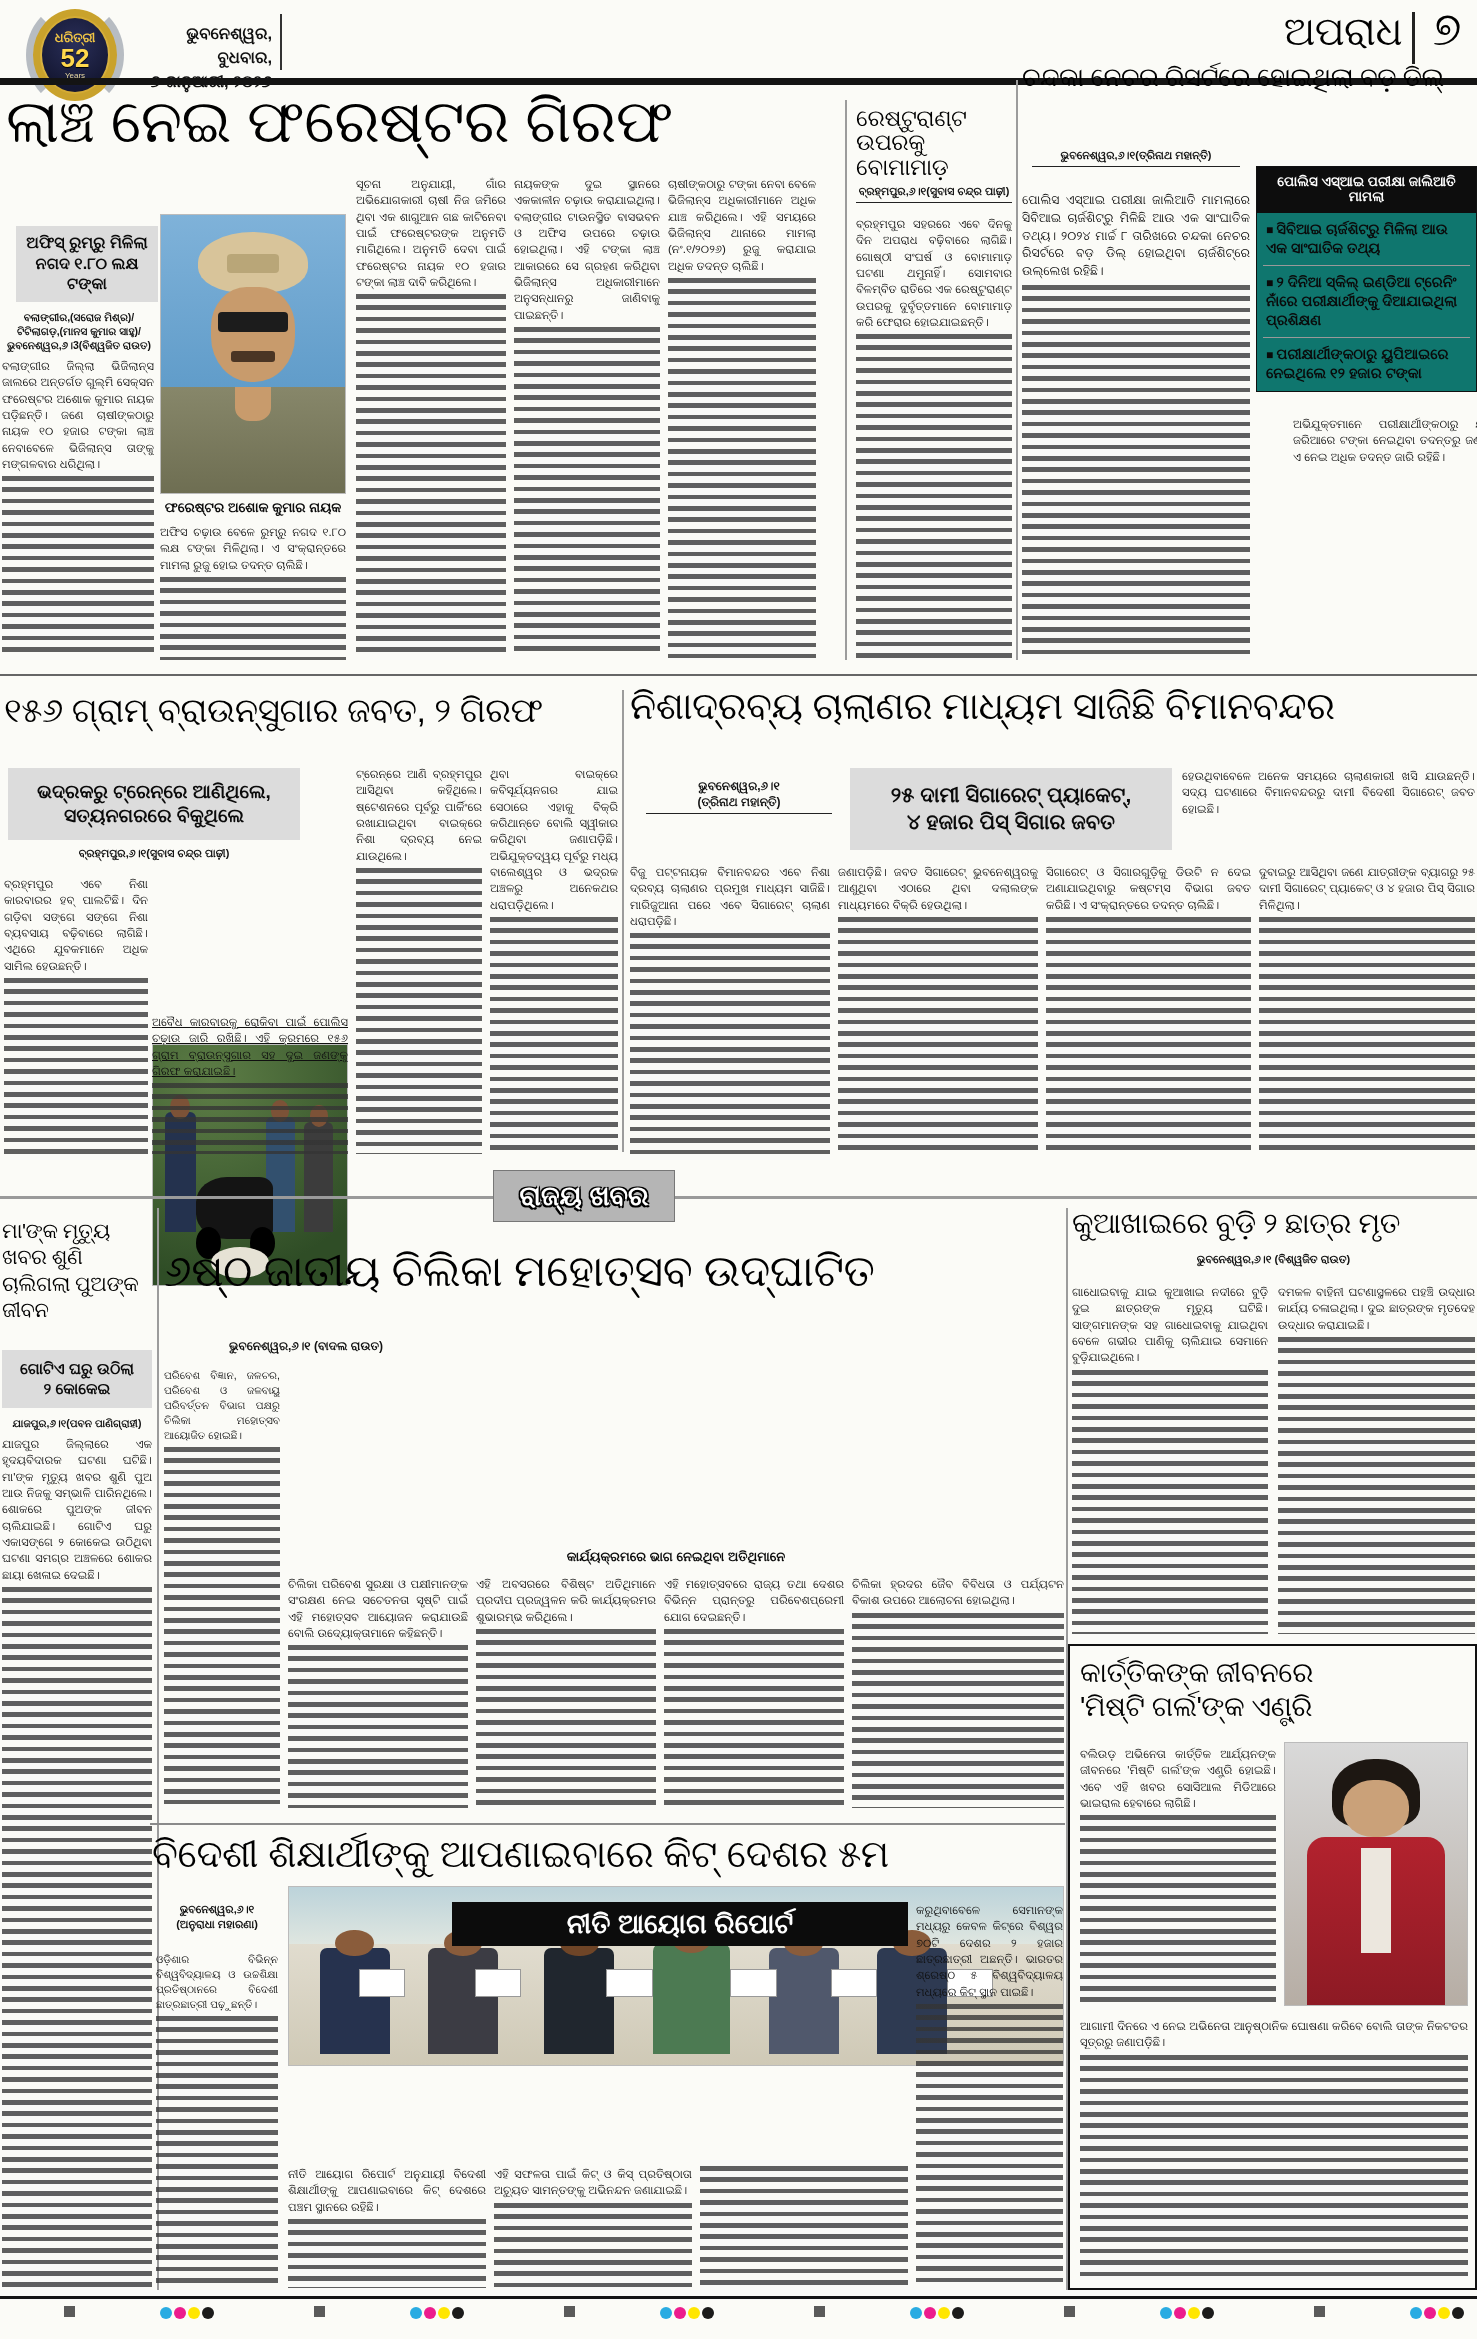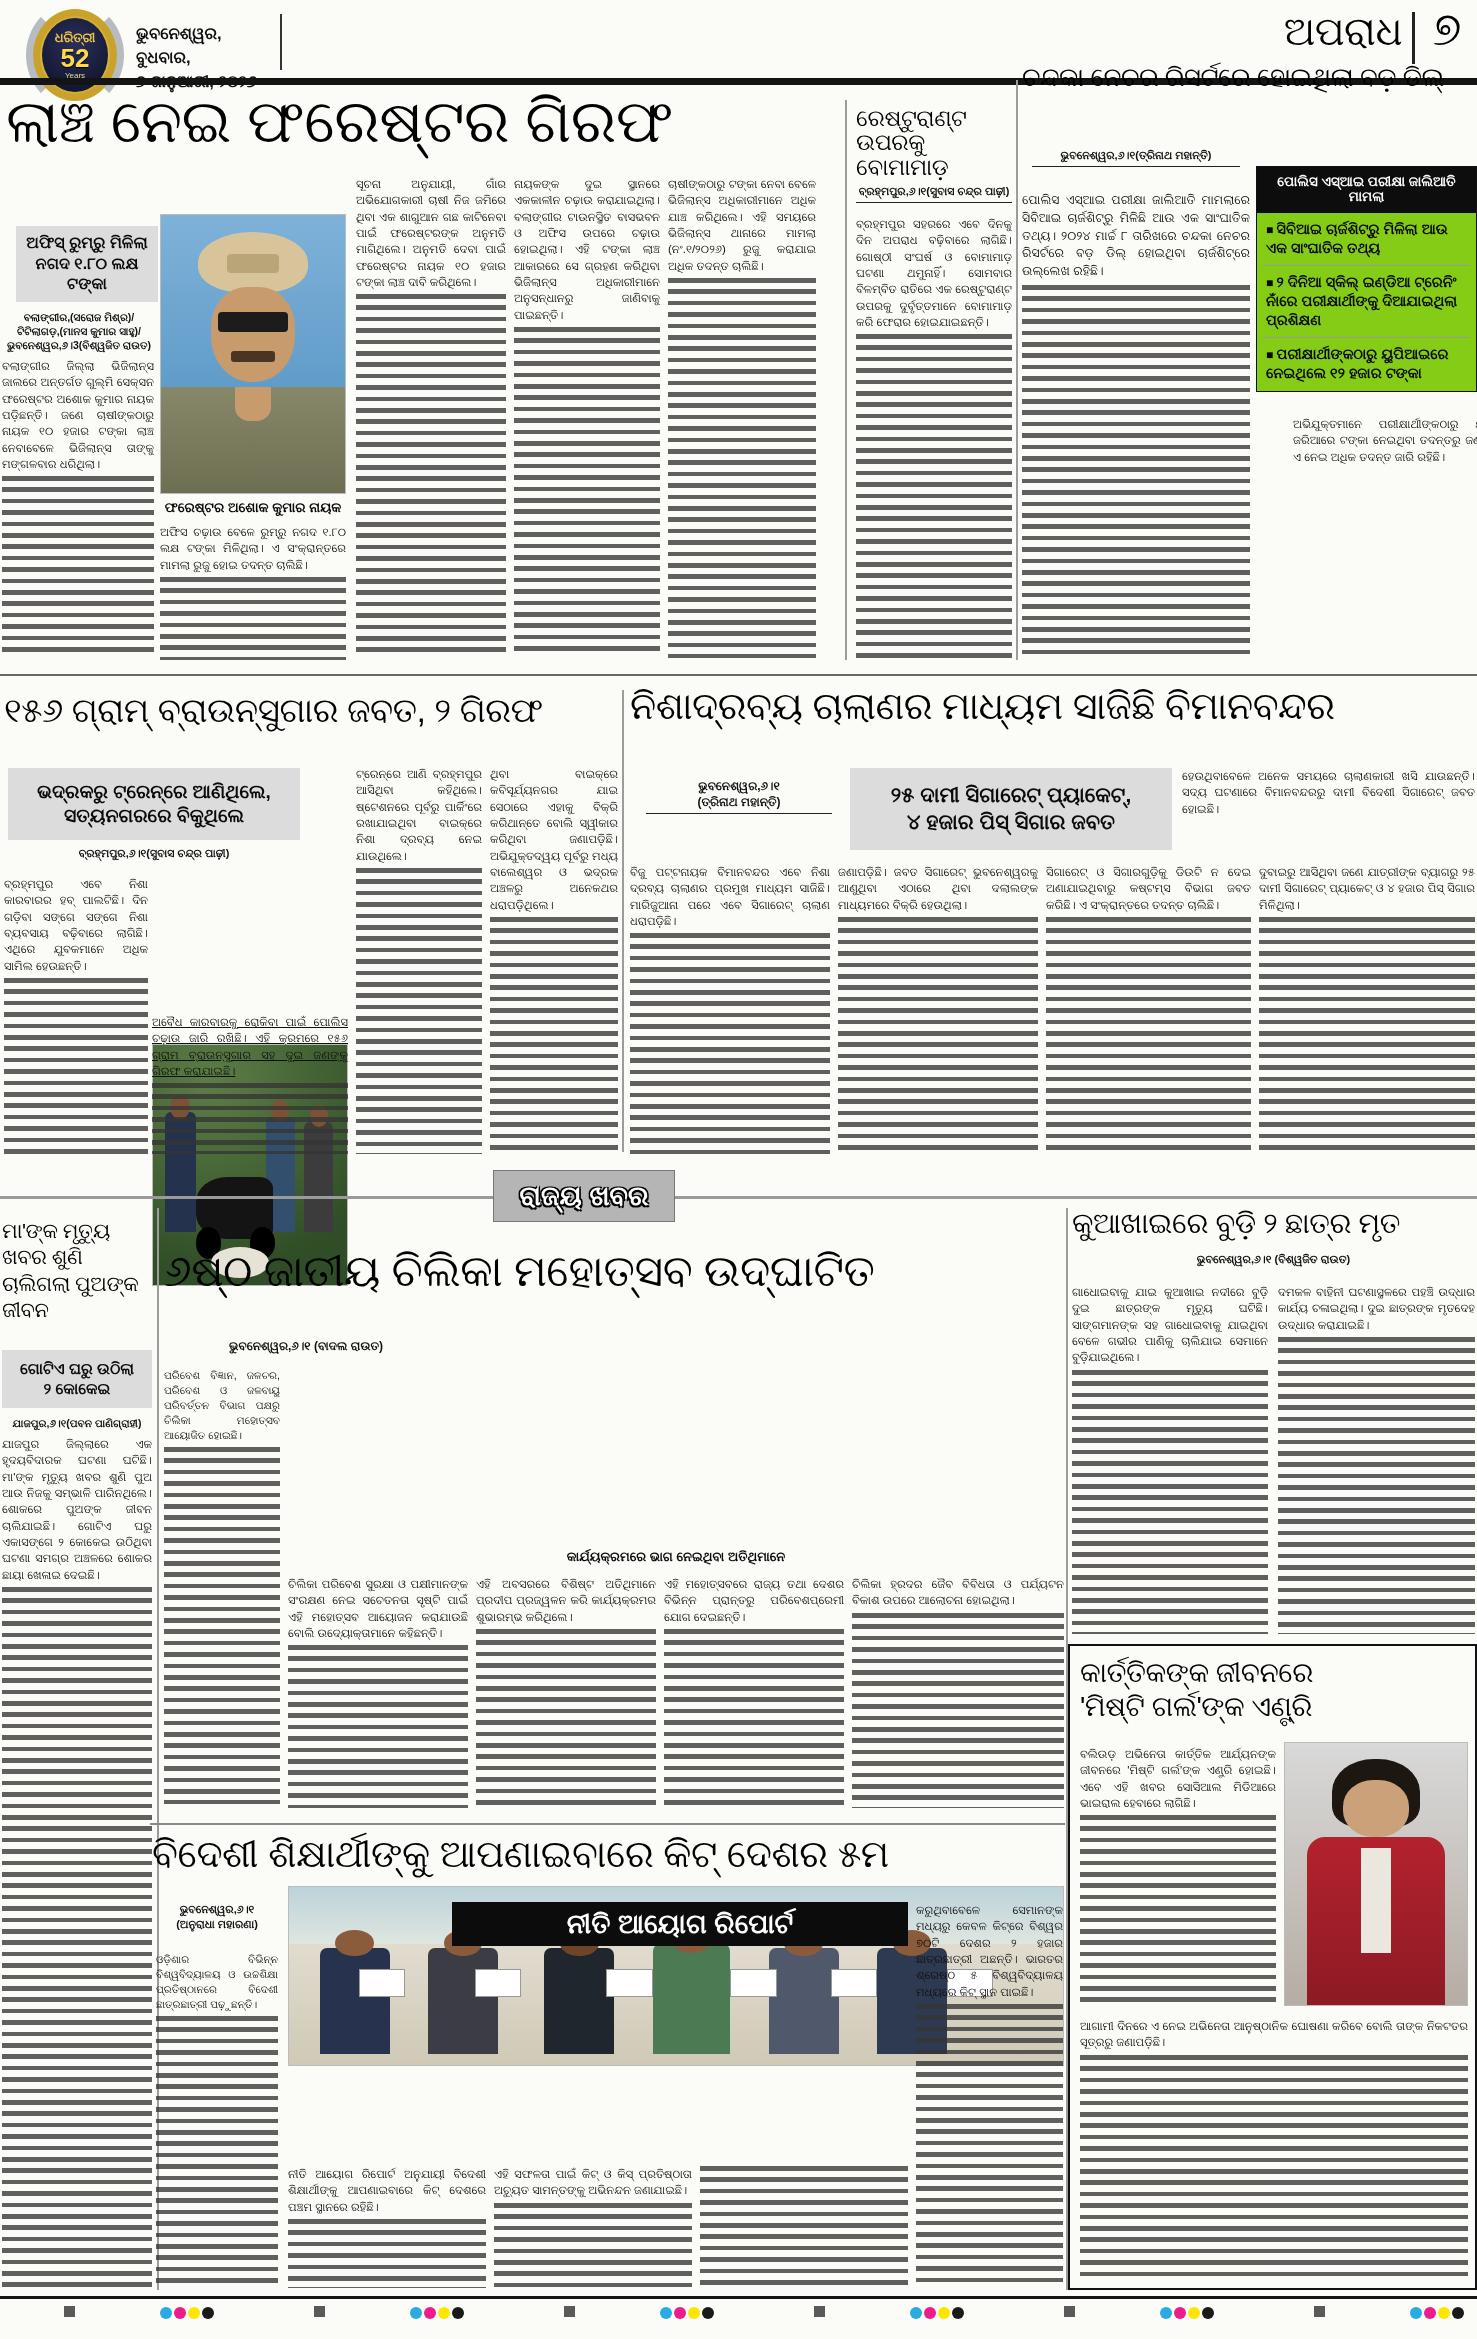--- a/index.html
+++ b/index.html
@@ -26,21 +26,21 @@
         border-bottom-color:transparent;border-radius:50%;}
   .logo .wreath{position:absolute;inset:7px;border:7px solid #c9a22c;border-radius:50%;
         background:radial-gradient(circle,#f3dc8e 0 30%,#d4ab34 70%);}
   .logo .oval{position:absolute;inset:16px;background:radial-gradient(circle at 50% 35%,#2a2f59,#141732 75%);
         border-radius:50%;color:#f0c545;text-align:center;display:flex;flex-direction:column;
         justify-content:center;gap:1px;}
   .lt1{font-size:13px;font-weight:bold;}
   .lt2{font-size:26px;font-weight:bold;line-height:.9;color:#ffd84d;text-shadow:0 1px 1px #000;}
   .lt3{font-size:8px;color:#e8d9a0;}
   
-  .ibox{border:1px solid #111;background:#84cc16;}
+  .ibox{border:1px solid #111;background:#0f766e;}
   .ibox .ih{background:#0d0d0d;color:#fff;font-weight:bold;font-size:13.5px;text-align:center;
         padding:8px 4px;line-height:1.1;}
   .ibox .ii{font-size:14.5px;font-weight:bold;line-height:1.32;padding:7px 8px 7px 9px;color:#0a0a0a;}
   .ibox .ii::before{content:"■ ";font-size:12px;}
   .ibox .isep{height:1px;background:#999;margin:0 6px;}
   .bandbox{background:#b5b5b5;border:1.5px solid #777;display:flex;align-items:center;justify-content:center;
         font-weight:800;font-size:27px;color:#fff;letter-spacing:0;
         text-shadow:-1.5px -1.5px 0 #000,1.5px -1.5px 0 #000,-1.5px 1.5px 0 #000,1.5px 1.5px 0 #000;}
   .banner{background:#0c0c0c;color:#fff;font-weight:bold;display:flex;align-items:center;
         justify-content:center;font-size:27px;}
@@ -56,21 +56,21 @@
 
   <div class="abs logo" style="left:26px;top:2px;width:98px;height:106px;">
     <div class="paren"></div>
     <div class="wreath"></div>
     <div class="oval">
       <div class="lt1">ଧରିତ୍ରୀ</div>
       <div class="lt2">52</div>
       <div class="lt3">Years</div>
     </div>
   </div>
-  <div class="abs" style="left:136px;top:22px;width:136px;font-size:16.5px;font-weight:bold;line-height:1.45;">
+  <div class="abs" style="left:136px;top:22px;width:136px;font-size:16.5px;font-weight:bold;line-height:1.45;text-align:right;">
     <div>ଭୁବନେଶ୍ୱର, ବୁଧବାର,</div>
     <div>୭ ଜାନୁଆରୀ, ୨୦୨୬</div>
   </div>
   <div class="abs" style="left:280px;top:14px;width:2px;height:56px;background:#333;"></div>
   <div class="abs hl" style="left:1230px;top:10px;width:172px;font-size:40px;text-align:right;">ଅପରାଧ</div>
   <div class="abs" style="left:1412px;top:12px;width:2.5px;height:52px;background:#222;"></div>
   <div class="abs hl" style="left:1420px;top:4px;width:54px;font-size:47px;text-align:center;">୭</div>
   <div class="abs" style="left:0;top:78px;width:1477px;height:7px;background:#141414;"></div>
 
   <div class="abs hl" style="left:6px;top:90px;width:852px;font-size:60px;">ଲାଞ୍ଚ ନେଇ ଫରେଷ୍ଟର ଗିରଫ</div>

